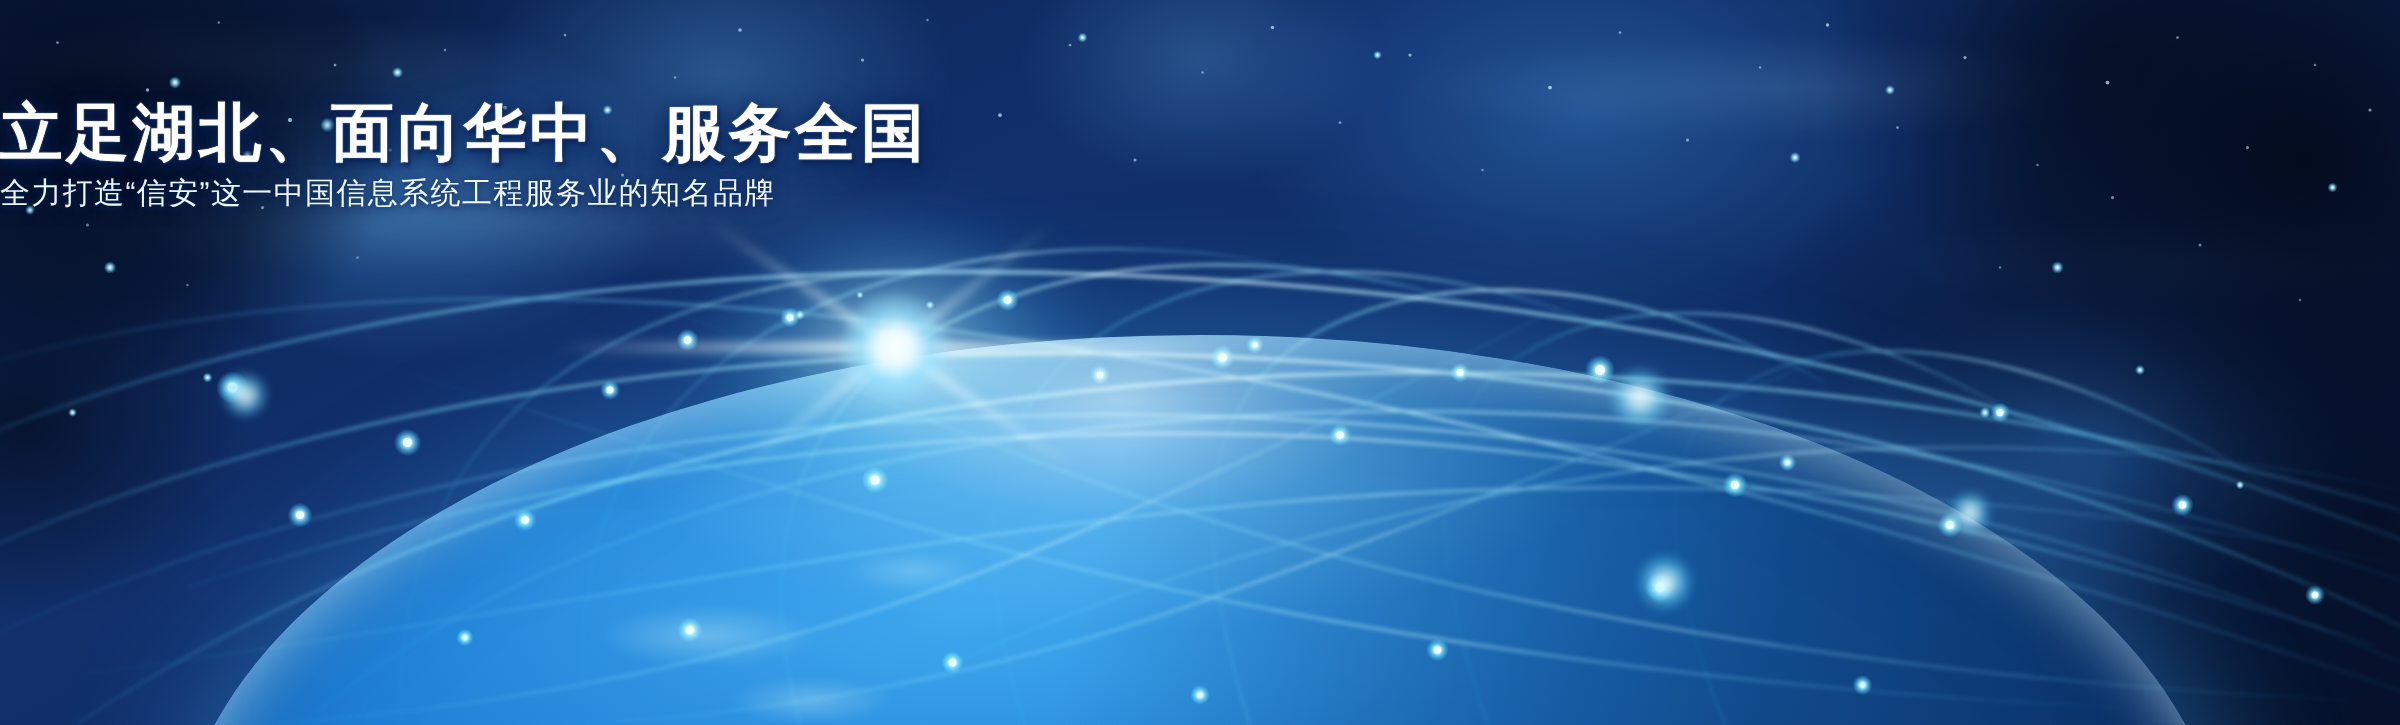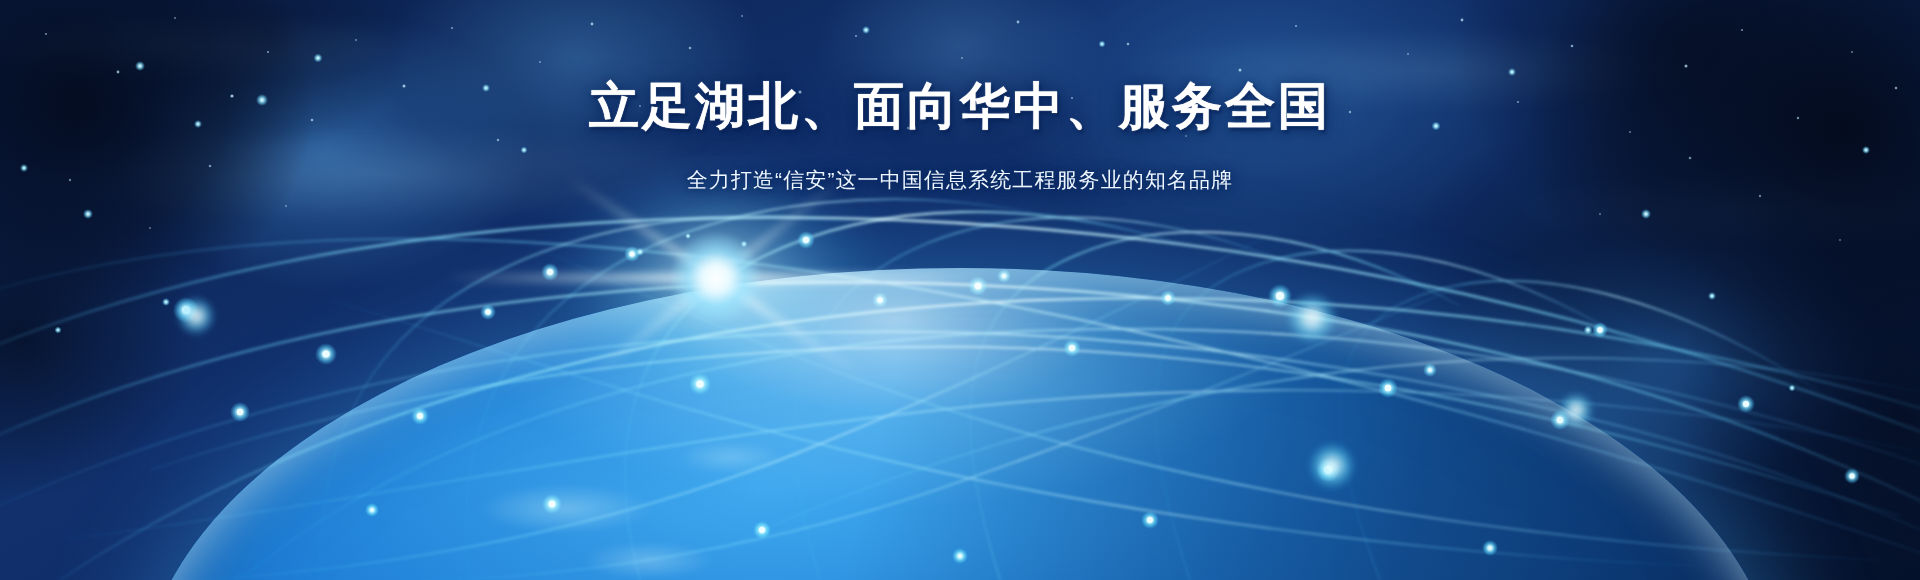--- a/index.html
+++ b/index.html
@@ -156,39 +156,39 @@
     mix-blend-mode:screen;
   }
 
   
   #stars, #stars-bright { mix-blend-mode:screen; }
 
   
   #copy {
     position:absolute;
     left:0; right:0; top:78px;
-    text-align:center;
+    text-align:left;
     z-index:30;
   }
   #headline {
     font-size:50px;
     line-height:1.12;
     font-weight:700;
     color:#ffffff;
     letter-spacing:3px;
     text-shadow:
       0 0 1px rgba(255,255,255,.9),
       0 2px 10px rgba(8,40,100,.85),
       0 3px 22px rgba(6,30,80,.75),
       2px 3px 3px rgba(5,25,70,.55);
     white-space:nowrap;
   }
   #subhead {
-    margin-top:32px;
-    font-size:21px;
+    margin-top:4px;
+    font-size:24px;
     font-weight:400;
     color:#eef7ff;
     letter-spacing:1.1px;
     text-shadow:
       0 1px 6px rgba(8,40,100,.9),
       0 2px 14px rgba(6,30,80,.7);
     white-space:nowrap;
   }
 </style>
 </head>

